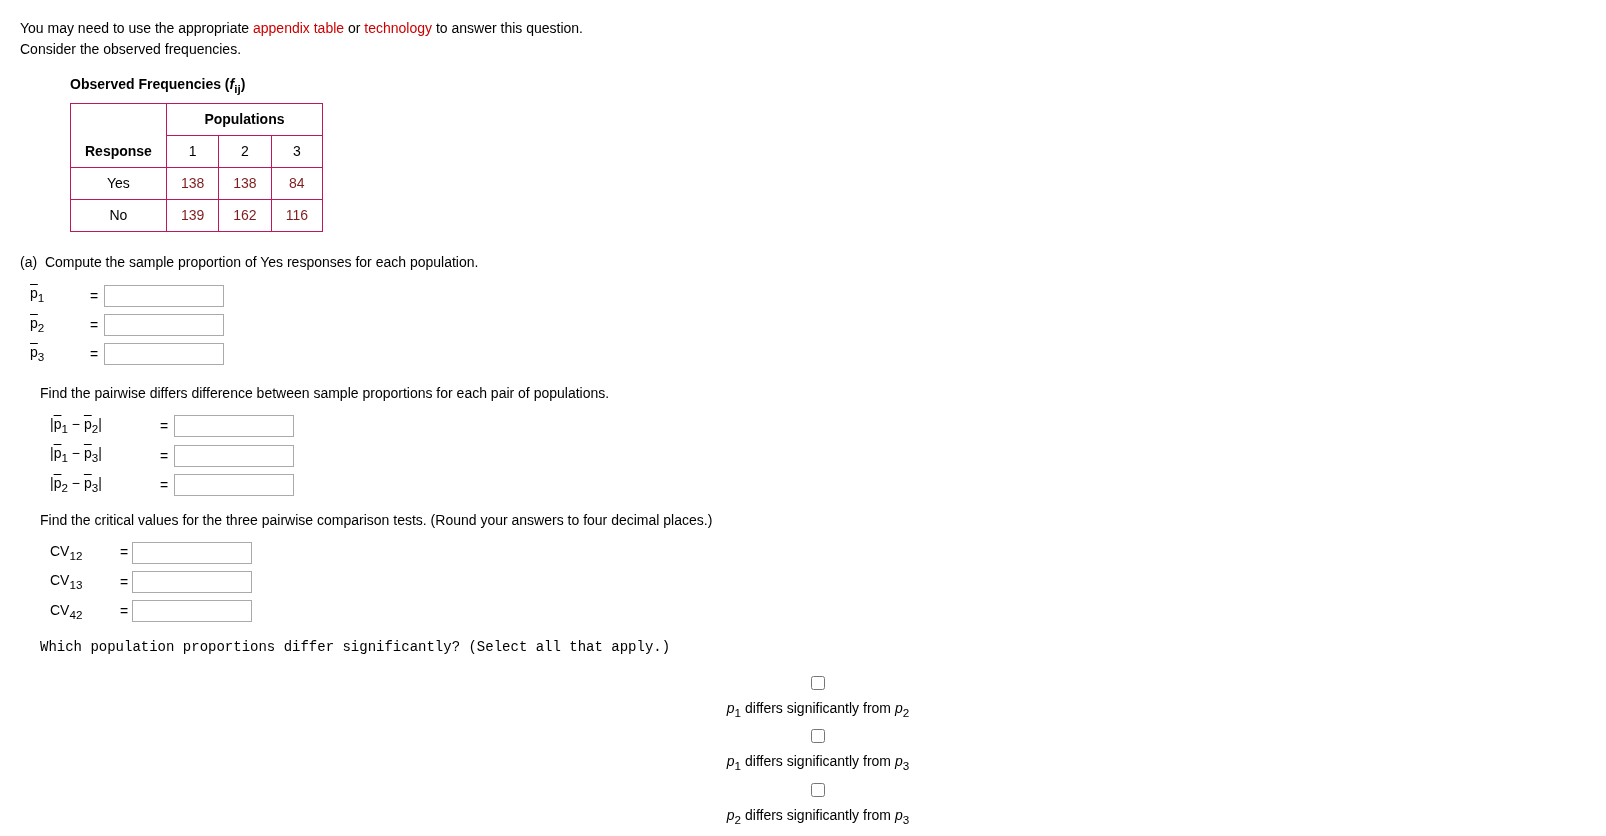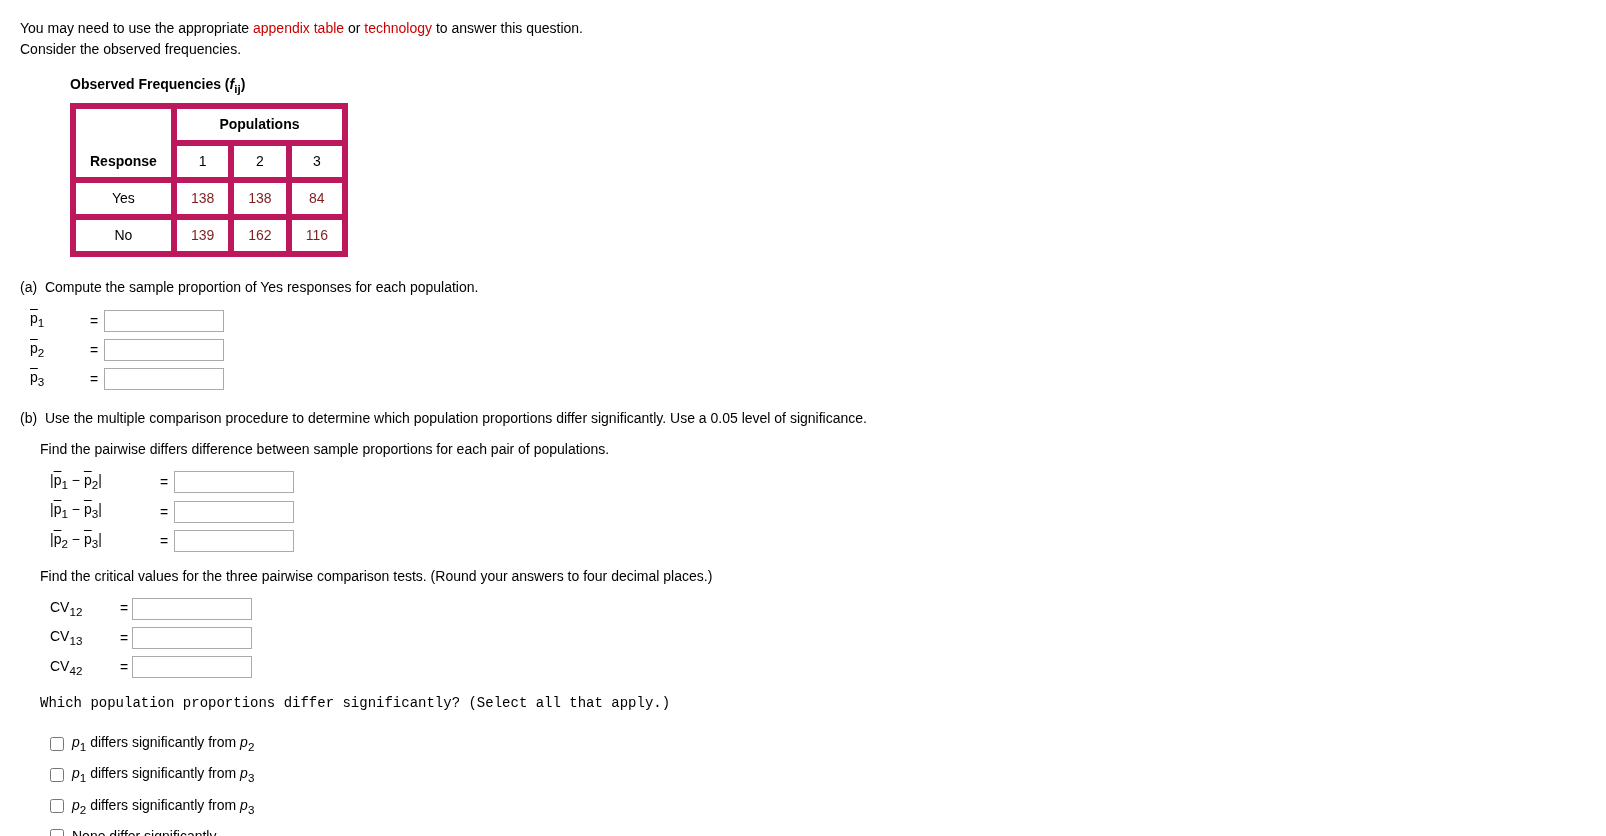--- a/index.html
+++ b/index.html
@@ -14,21 +14,21 @@
     .intro-text { }
     .intro-text a, .link { color: #c00; text-decoration: none; }
     .consider-text { margin-bottom: 14px; }
     .table-section { margin-left: 50px; margin-bottom: 20px; }
     .table-title { font-weight: bold; margin-bottom: 6px; font-size: 14px; }
     .freq-table {
       border-collapse: collapse;
       border: 1px solid #888;
     }
     .freq-table th, .freq-table td {
-      border: 6px solid #be185d;
+      border: 1px solid #be185d;
       padding: 5px 14px;
       text-align: center;
     }
     .freq-table .response-header {
       font-weight: bold;
       text-align: left;
       vertical-align: bottom;
       padding: 5px 14px;
     }
     .freq-table .pop-header {
@@ -45,21 +45,21 @@
     .input-label { min-width: 60px; font-size: 14px; }
     .input-eq { margin-right: 6px; }
     input[type="text"] {
       border: 1px solid #aaa;
       padding: 2px 4px;
       width: 120px;
       font-size: 13px;
       height: 22px;
     }
     .sub-section { margin-left: 20px; margin-bottom: 14px; }
-    .checkbox-row { display: flex; align-items: center; margin-bottom: 8px; margin-left: 10px; gap: 8px; }
+    .checkbox-row { display: flex; align-items: center; margin-bottom: 8px; margin-left: 10px; gap: 8px; flex-direction: column; }
     .checkbox-row input[type="checkbox"] { width: 14px; height: 14px; }
     .cv-row { display: flex; align-items: center; margin-bottom: 6px; margin-left: 10px; }
     .cv-label { min-width: 70px; font-size: 14px; }
   </style>
 </head>
 <body>
 
 <p class="intro-text">
   You may need to use the appropriate
   <a class="link" href="#">appendix table</a>
@@ -124,24 +124,20 @@
   <div class="input-row">
     <span class="input-label">
       <span style="text-decoration:overline;">p</span><sub>3</sub>
     </span>
     <span class="input-eq">=</span>
     <input type="text" style="">
   </div>
 </div>
 
 <div class="part">
-  <p class="part-header">
-    <span>(b)</span>
-    &nbsp;Use the multiple comparison procedure to determine which population proportions differ significantly. Use a 0.05 level of significance.
-  </p>
 
   <div class="sub-section">
     <p style="margin-bottom:10px;">
       Find the pairwise differs difference between sample proportions for each pair of populations.
     </p>
 
     <div class="input-row">
       <span class="input-label" style="min-width:110px; font-size:14px;">
         |<span style="text-decoration:overline;">p</span><sub>1</sub> − <span style="text-decoration:overline;">p</span><sub>2</sub>|
       </span>

